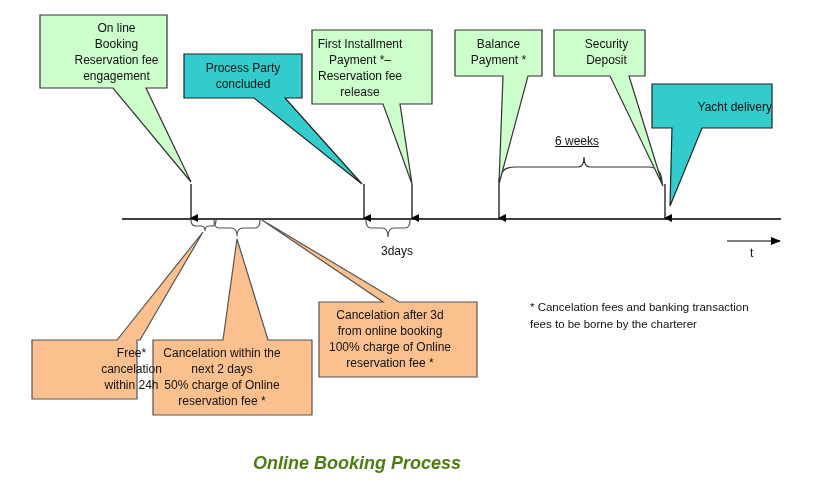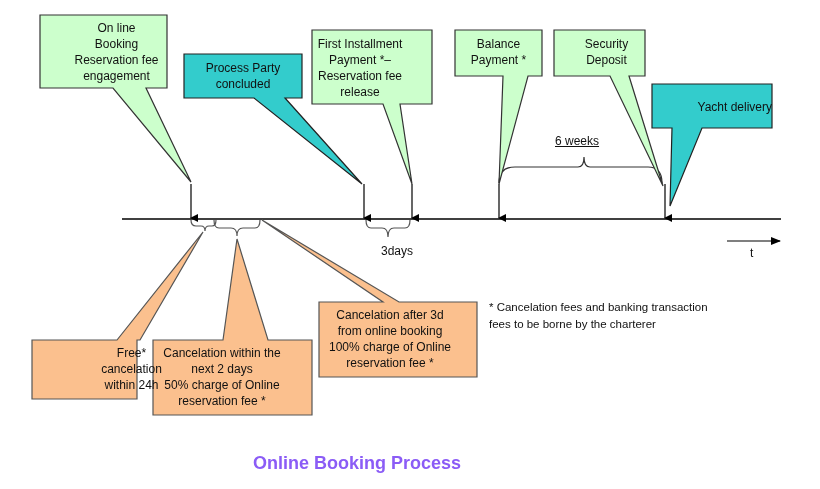--- a/index.html
+++ b/index.html
@@ -2,21 +2,21 @@
 <html><head>
 <meta charset="utf-8">
 <style>
   html, body { margin: 0; padding: 0; background: #ffffff; }
   body { width: 820px; height: 489px; position: relative; overflow: hidden;
          font-family: "Liberation Sans", sans-serif; }
   svg#diagram { position: absolute; left: 0; top: 0; }
   .callout-text { position: absolute; text-align: center; font-size: 12px; line-height: 16px;
                   color: #111; white-space: pre-line; font-family: "Liberation Sans", sans-serif; }
   .label { position: absolute; font-size: 12px; color: #111; font-family: "Liberation Sans", sans-serif; }
-  .title { position: absolute; font-size: 18px; font-weight: bold; color: #8b5cf6; font-family: "Liberation Sans", sans-serif; }
+  .title { position: absolute; font-size: 18px; font-weight: bold; color: #4d7c0f; font-family: "Liberation Sans", sans-serif; font-style: italic; }
   .note { position: absolute; font-size: 11.5px; line-height: 17px; color: #111; white-space: pre-line; font-family: "Liberation Sans", sans-serif; }
 </style>
 </head>
 <body>
 
 <svg id="diagram" width="820" height="489" viewBox="0 0 820 489">
   <defs>
     <marker id="arrowhead" markerWidth="8" markerHeight="8" refX="4" refY="7" orient="auto" markerUnits="userSpaceOnUse">
       <path d="M0,0 L8,0 L4,8 Z" fill="#000"></path>
     </marker>
@@ -78,16 +78,16 @@
 <div class="callout-text" style="left:319px;top:307px;width:142px;">Cancelation after 3d
 from online booking
 100% charge of Online
 reservation fee *</div>
 
 <div class="label" style="left:381px;top:244px;">3days</div>
 <div class="label" style="left:555px;top:134px;text-decoration:underline;">6 weeks</div>
 
 <div class="label" style="left:750px;top:246px;">t</div>
 
-<div class="note" style="left:489px;top:299px;">* Cancelation fees and banking transaction
+<div class="note" style="left:530px;top:299px;">* Cancelation fees and banking transaction
 fees to be borne by the charterer</div>
 
 <div class="title" style="left:253px;top:453px;">Online Booking Process</div>
 
 </body></html>

